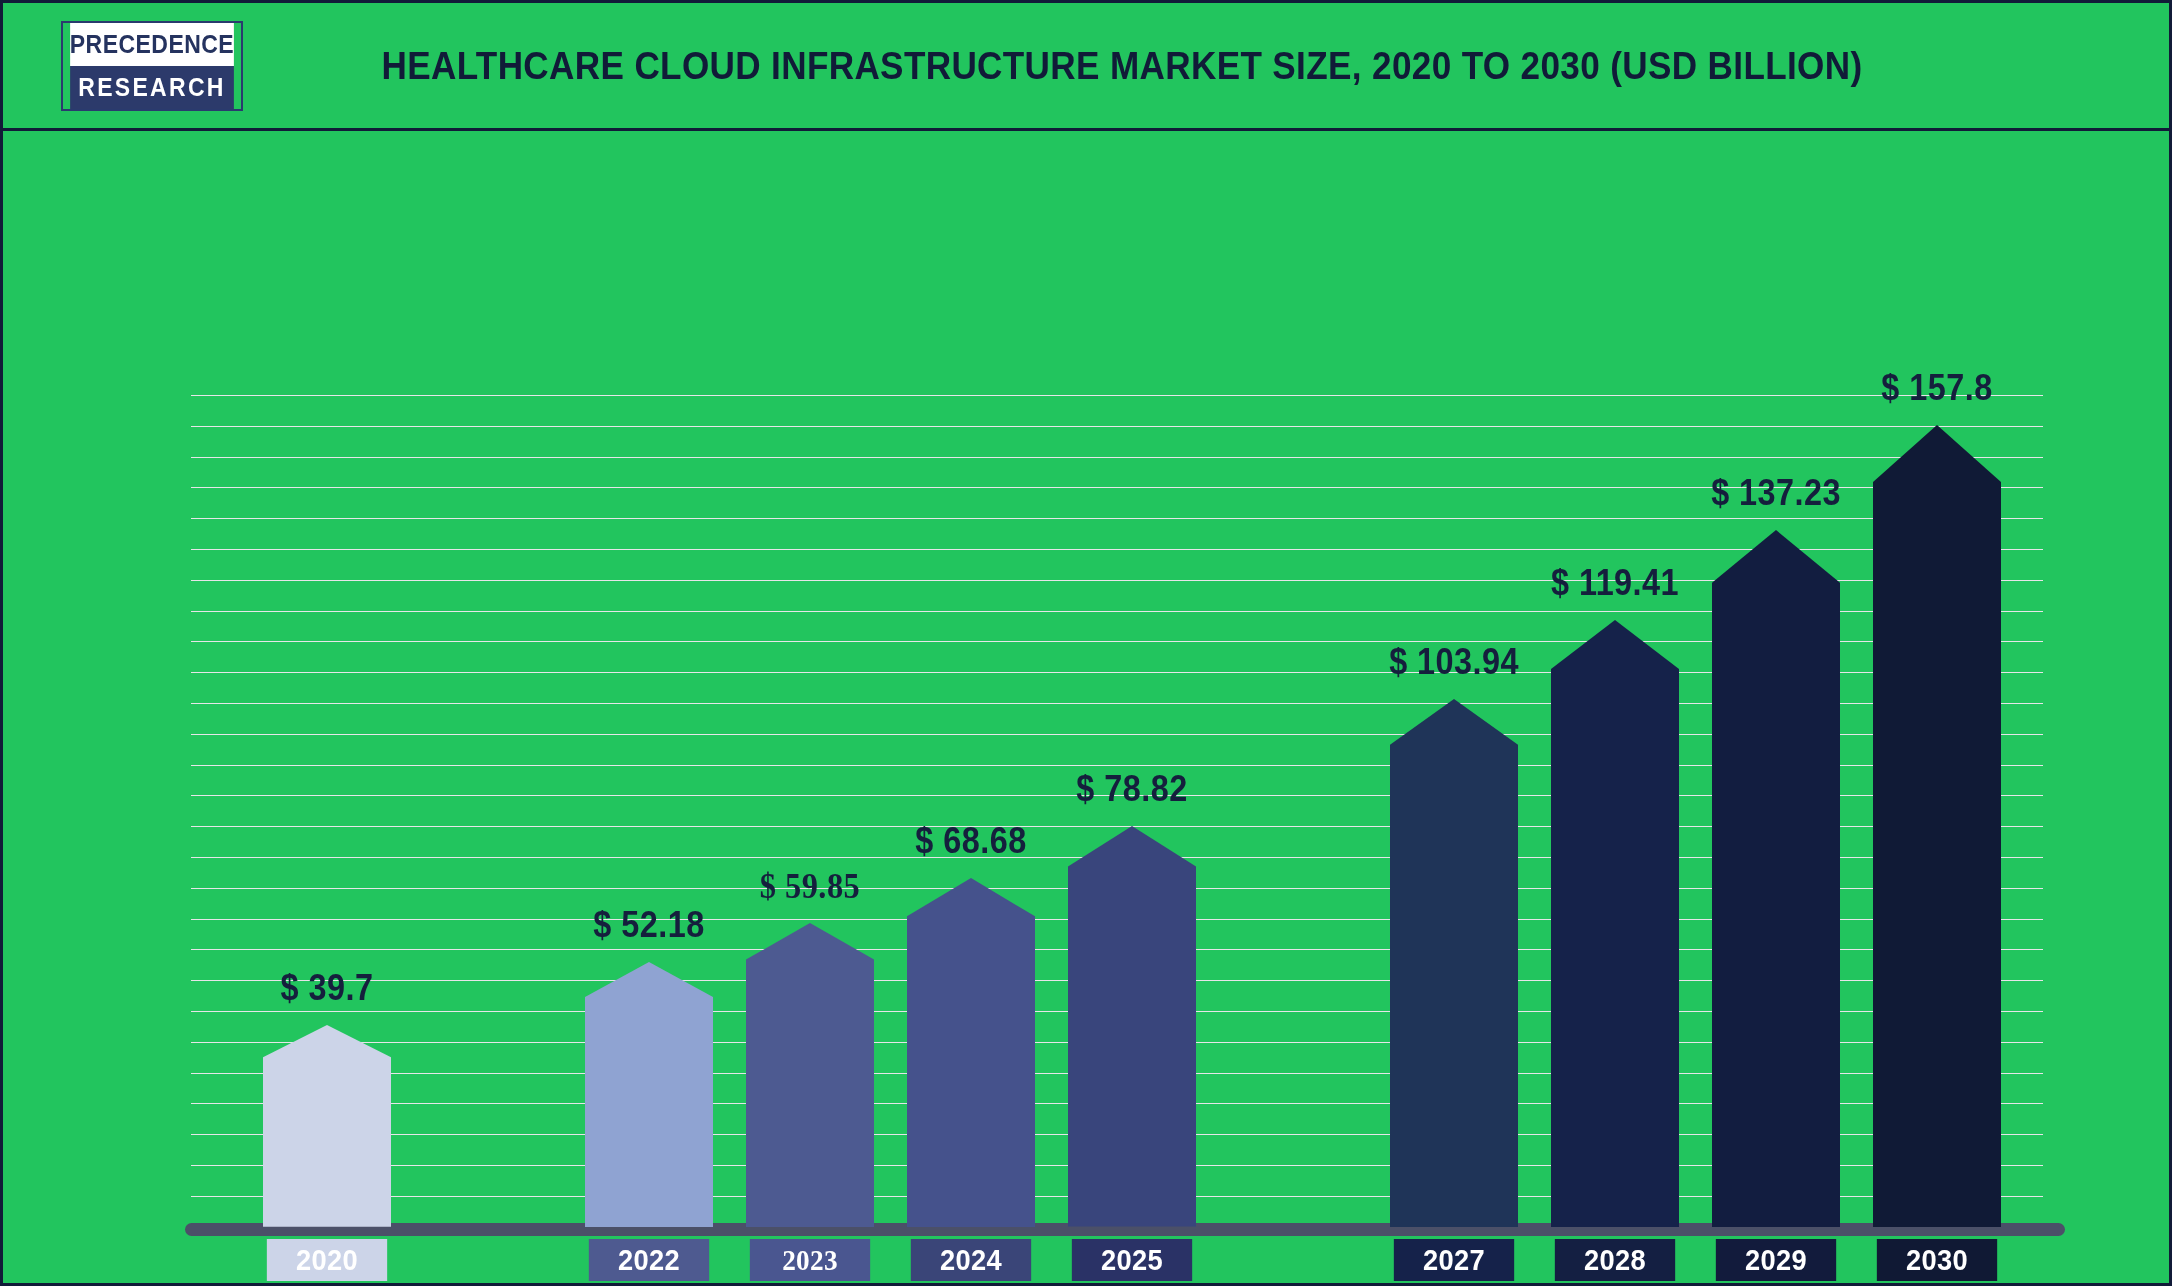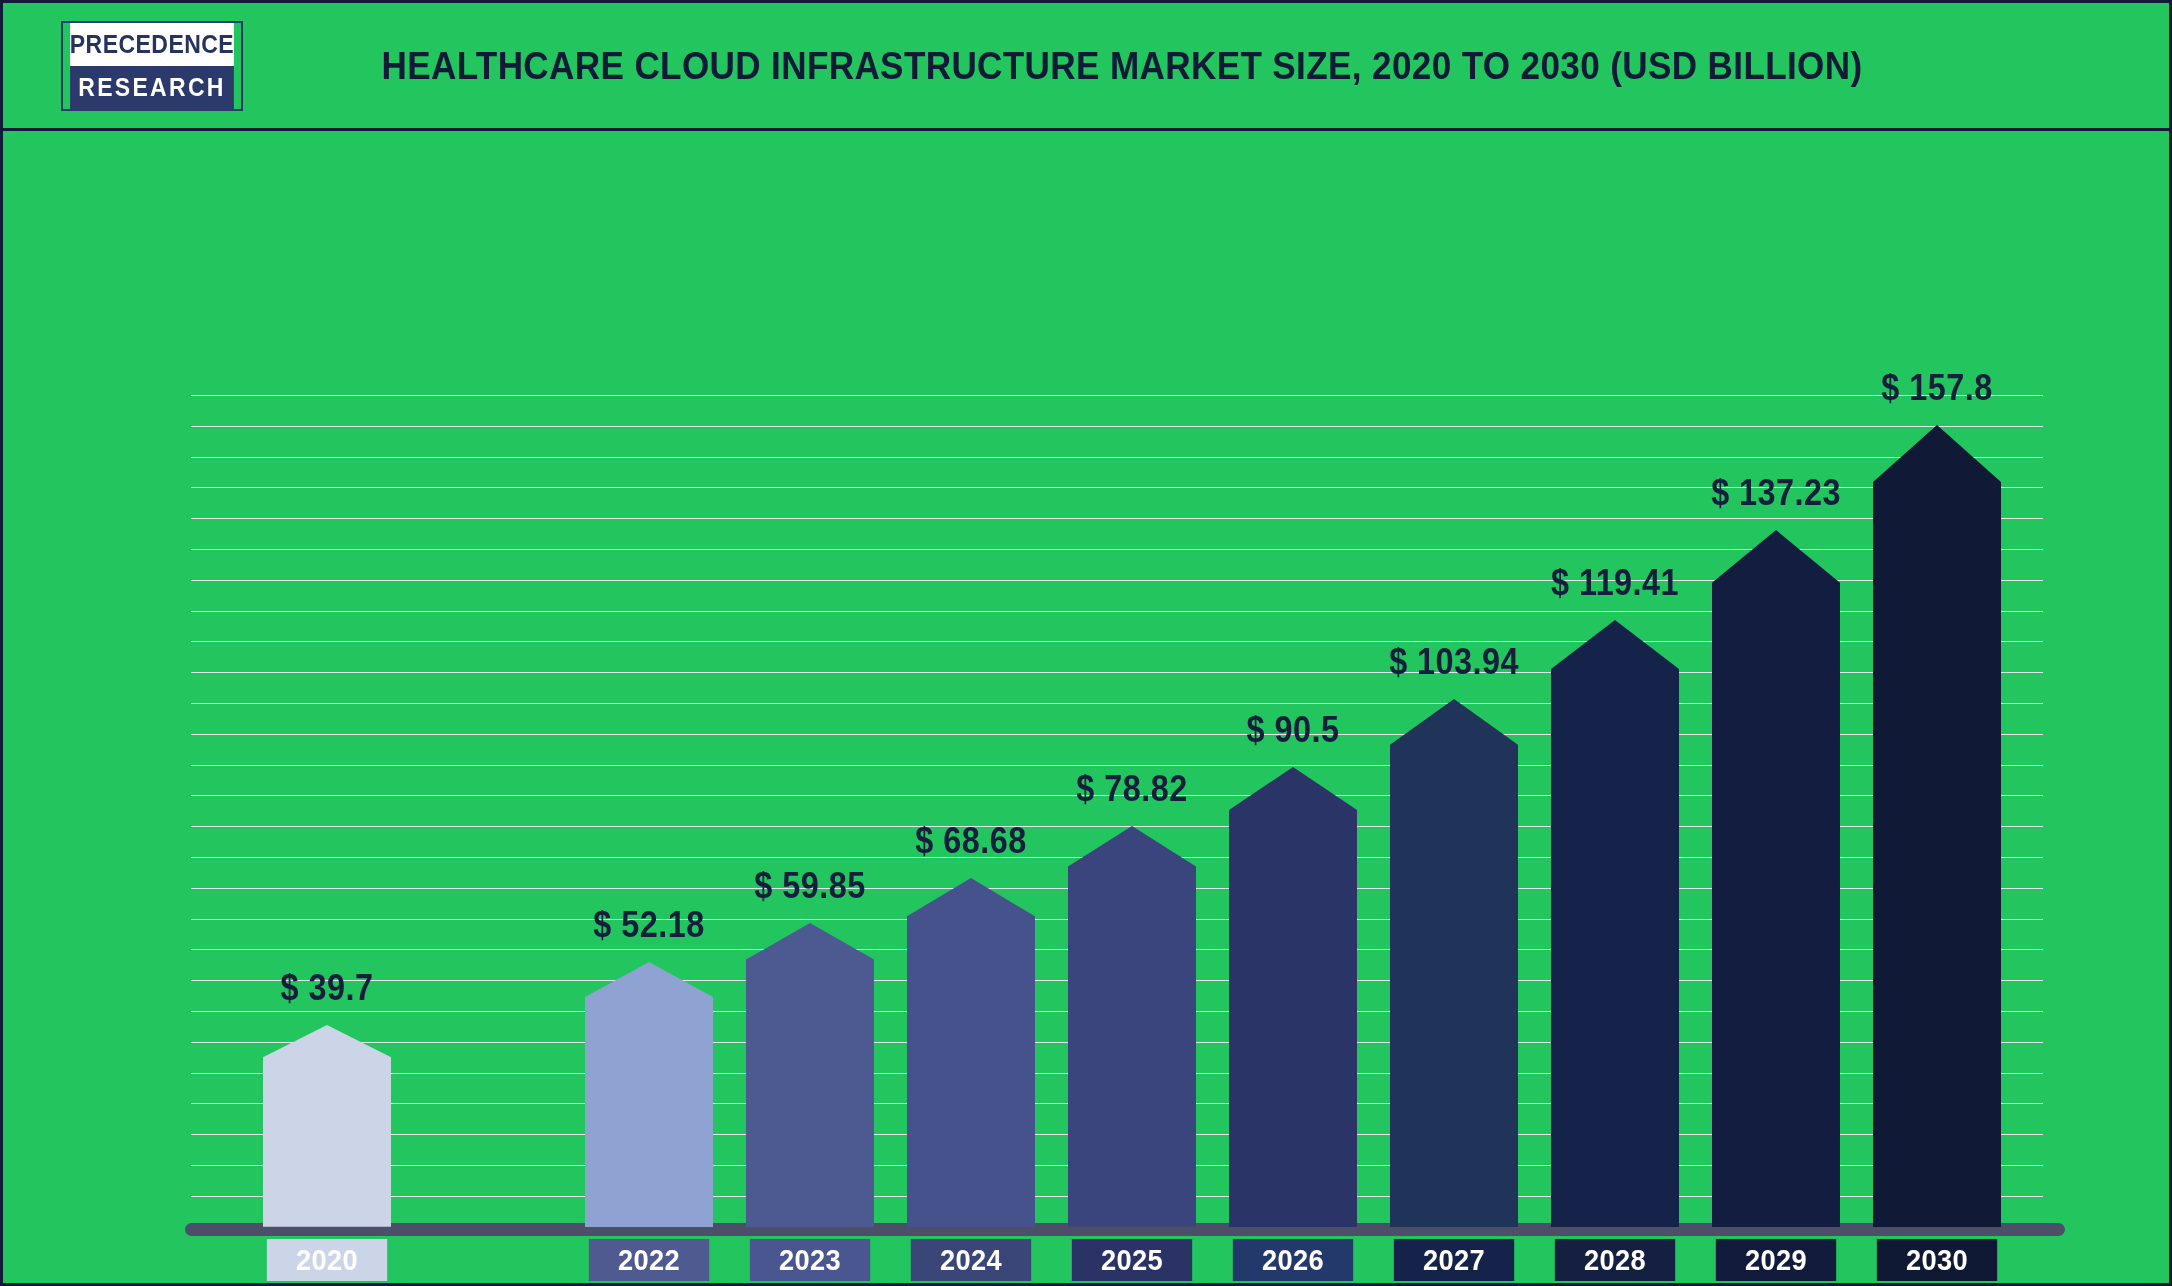--- a/index.html
+++ b/index.html
@@ -214,21 +214,21 @@
         </div>
         <div class="bar-group" style="left: 582px; width: 128px; height: 1078px;">
           <div class="bar-shape" style="height: 265.199px; bottom: 54px;">
             <svg viewBox="0 0 128 265.198732572877" preserveAspectRatio="none">
               <polygon points="0,265.198732572877 0,34.912167300380226 64,0 128,34.912167300380226 128,265.198732572877" fill="#8fa3d2"></polygon>
             </svg>
           </div>
           <div class="bar-value" style="bottom: 335.199px;">$ 52.18</div>
           <div class="year-chip" style="background: rgb(78, 90, 144); color: rgb(255, 255, 255);">2022</div>
         </div>
-        <div class="bar-group" style="left: 743px; width: 128px; height: 861px;">
+        <div class="bar-group" style="left: 743px; width: 128px; height: 861px; font-family: Liberation Serif, serif;">
           <div class="bar-shape" style="height: 304.181px; bottom: 54px;">
             <svg viewBox="0 0 128 304.180608365019" preserveAspectRatio="none">
               <polygon points="0,304.180608365019 0,36.51615969581749 64,0 128,36.51615969581749 128,304.180608365019" fill="#4d5a91"></polygon>
             </svg>
           </div>
           <div class="bar-value" style="bottom: 374.181px;">$ 59.85</div>
           <div class="year-chip" style="background: rgb(74, 86, 144); color: rgb(255, 255, 255);">2023</div>
         </div>
         <div class="bar-group" style="left: 904px; width: 128px; height: 1150px;">
           <div class="bar-shape" style="height: 349.058px; bottom: 54px;">
@@ -241,29 +241,20 @@
         </div>
         <div class="bar-group" style="left: 1065px; width: 128px; height: 1150px;">
           <div class="bar-shape" style="height: 400.593px; bottom: 54px;">
             <svg viewBox="0 0 128 400.59340937896064" preserveAspectRatio="none">
               <polygon points="0,400.59340937896064 0,40.483269961977186 64,0 128,40.483269961977186 128,400.59340937896064" fill="#39457c"></polygon>
             </svg>
           </div>
           <div class="bar-value" style="bottom: 470.593px;">$ 78.82</div>
           <div class="year-chip" style="background: rgb(42, 50, 102); color: rgb(255, 255, 255);">2025</div>
         </div>
-        <div class="bar-group" style="left: 1226px; width: 128px; height: 1150px;">
-          <div class="bar-shape" style="height: 459.956px; bottom: 54px;">
-            <svg viewBox="0 0 128 459.95564005069707" preserveAspectRatio="none">
-              <polygon points="0,459.95564005069707 0,42.92585551330798 64,0 128,42.92585551330798 128,459.95564005069707" fill="#2b3466"></polygon>
-            </svg>
-          </div>
-          <div class="bar-value" style="bottom: 529.956px;">$ 90.5</div>
-          <div class="year-chip" style="background: rgb(35, 56, 107); color: rgb(255, 255, 255);">2026</div>
-        </div>
         <div class="bar-group" style="left: 1387px; width: 128px; height: 1150px;">
           <div class="bar-shape" style="height: 528.263px; bottom: 54px;">
             <svg viewBox="0 0 128 528.2628643852978" preserveAspectRatio="none">
               <polygon points="0,528.2628643852978 0,45.736501901140684 64,0 128,45.736501901140684 128,528.2628643852978" fill="#1f3458"></polygon>
             </svg>
           </div>
           <div class="bar-value" style="bottom: 598.263px;">$ 103.94</div>
           <div class="year-chip" style="background: rgb(21, 34, 74); color: rgb(255, 255, 255);">2027</div>
         </div>
         <div class="bar-group" style="left: 1548px; width: 128px; height: 808px;">

